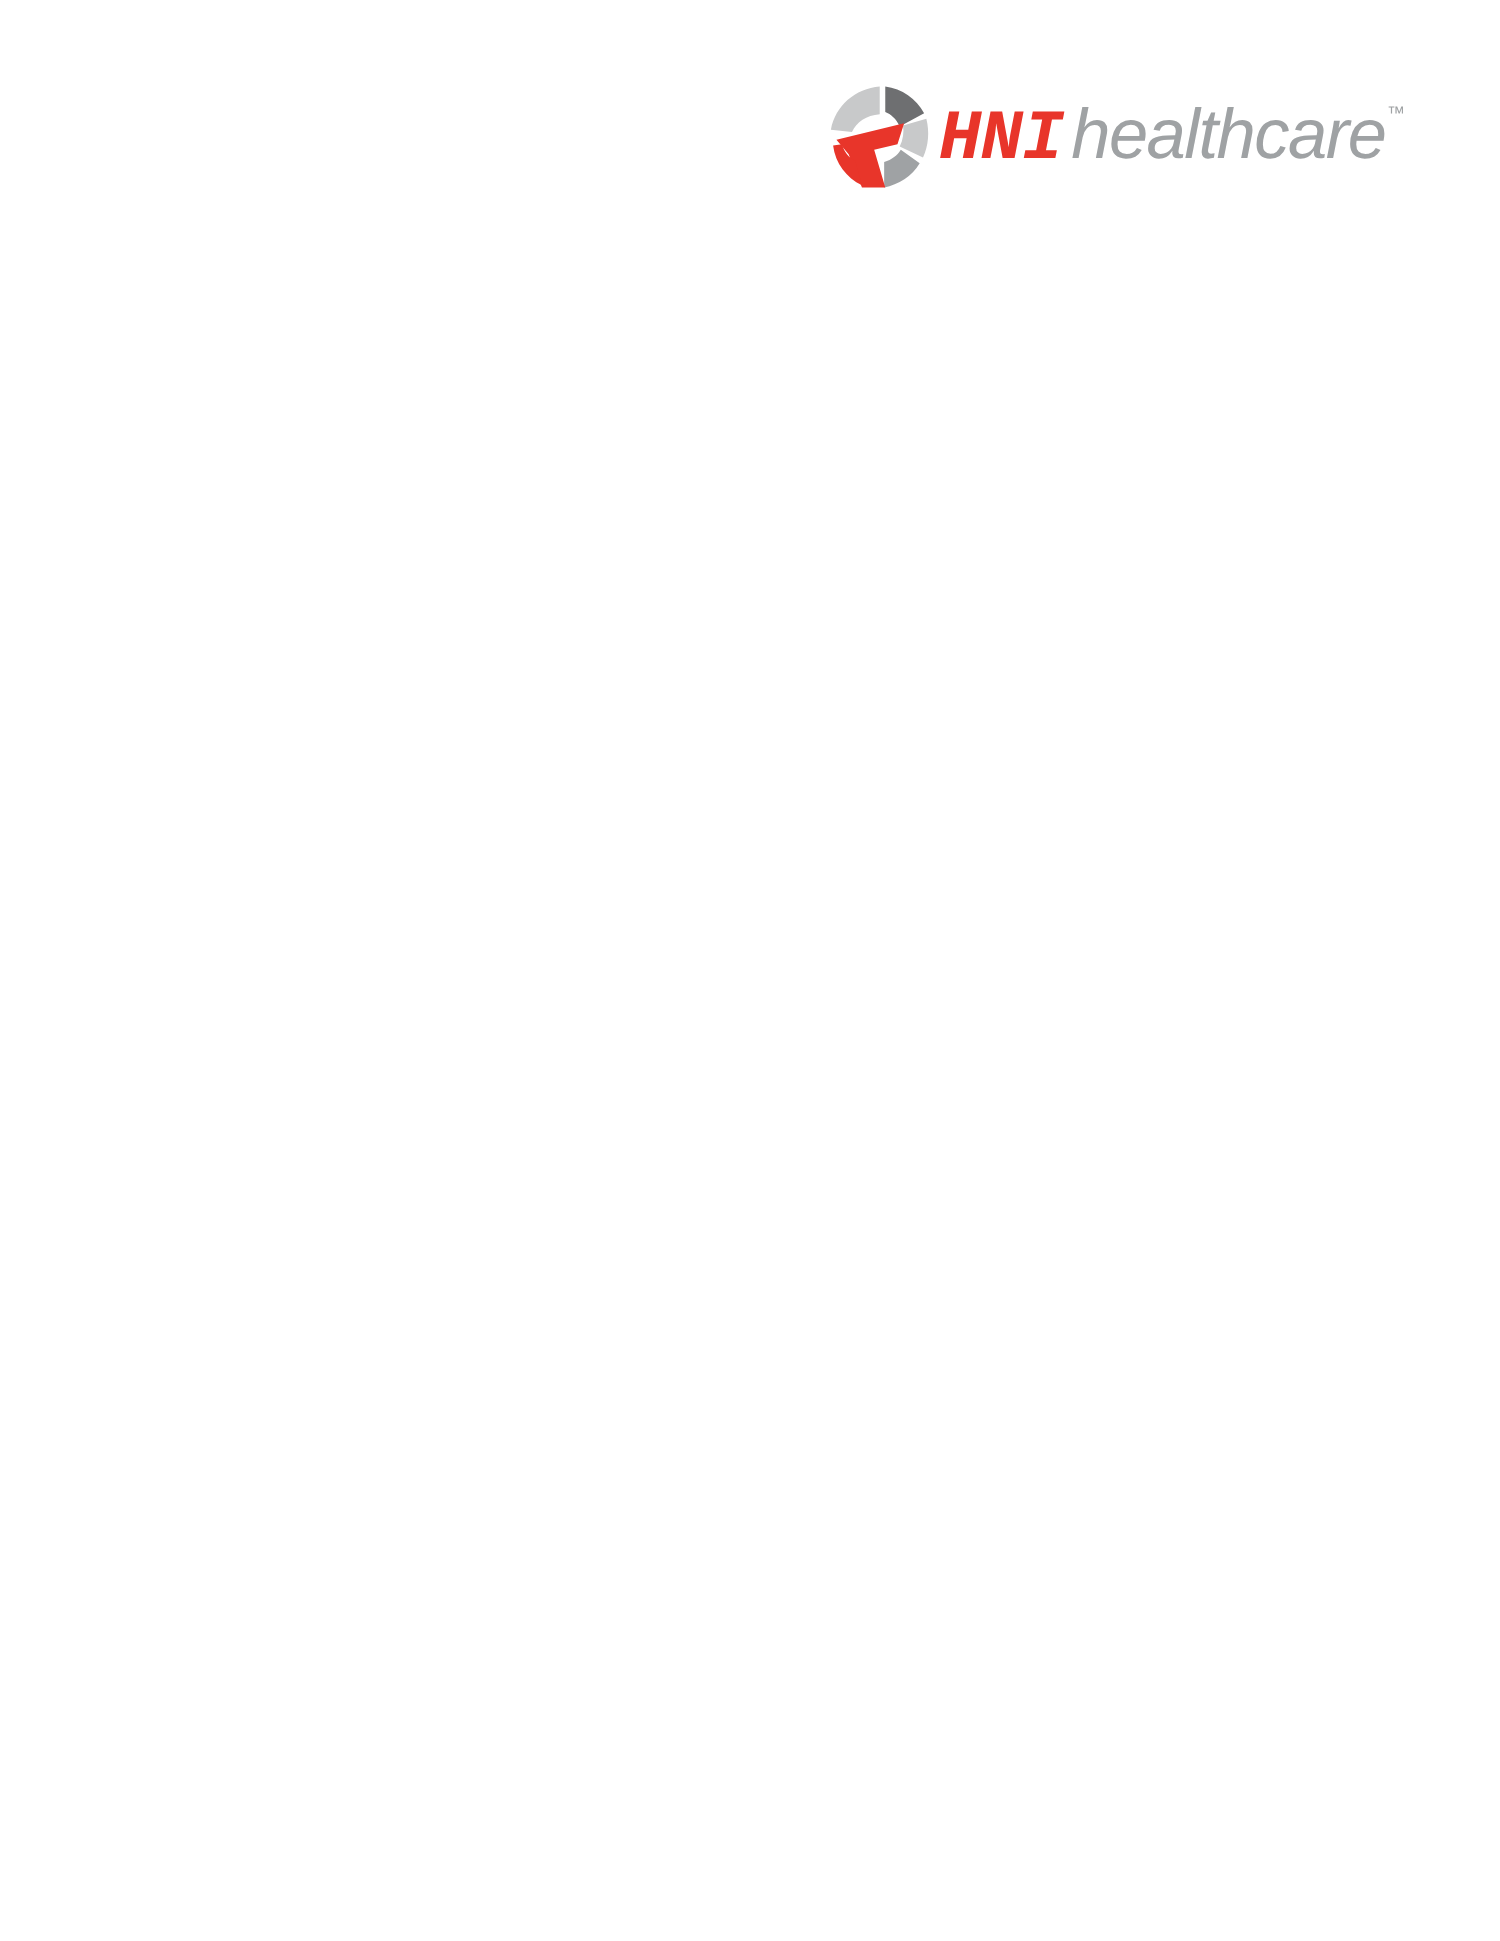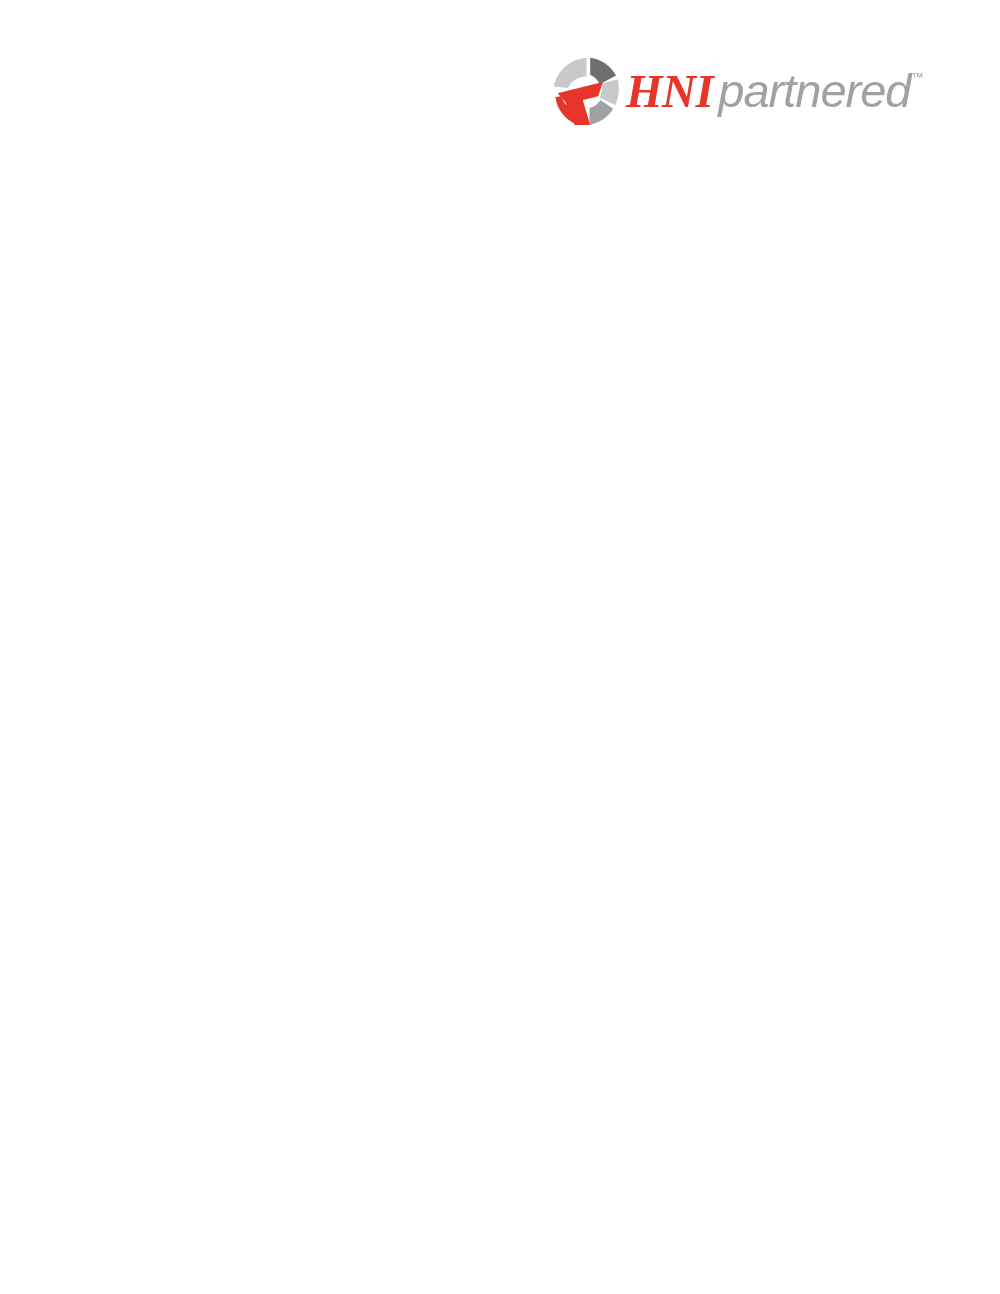--- a/index.html
+++ b/index.html
@@ -40,21 +40,21 @@
     height: 74px;
     flex: 0 0 auto;
     margin-right: 4px;
   }
   #logo-wordmark {
     display: flex;
     align-items: baseline;
     white-space: nowrap;
   }
   .wm-hni {
-    font-family: Liberation Serif, serif;
+    font-family: Liberation Mono, monospace;
     font-weight: 700;
     font-style: italic;
     font-size: 47px;
     letter-spacing: -0.5px;
     color: #E8352A;
     line-height: 1;
   }
   .wm-healthcare {
     font-family: "Liberation Sans", sans-serif;
     font-weight: 400;
@@ -141,21 +141,21 @@
 
       <path d="M88,74 C81,86 69,93 56,96 L56,73 C63,71 68,67 71,62 Z" fill="#9FA2A4"></path>
 
       <path d="M13,53 L74,38 L68,57 L47,62 L57,96 L36,96 L24,66 Z" fill="#E8352A"></path>
 
       <path d="M10,58 C12,74 22,87 36,94 L30,72 C24,69 20,64 18,57 Z" fill="#E8352A"></path>
     </svg>
 
     <div id="logo-wordmark">
       <span class="wm-hni">HNI</span>
-      <span class="wm-healthcare">partnered</span>
+      <span class="wm-healthcare">healthcare</span>
       <span class="wm-tm">™</span>
     </div>
   </div>
 
   <div id="cover-text">
     <h1 id="cover-title">Building Exceptional Graduate Medical Education Programs in the Community Hospital Setting</h1>
 
     <div id="title-rule"></div>
 
     <p id="cover-subtitle">How HNI partnered with a regional health

